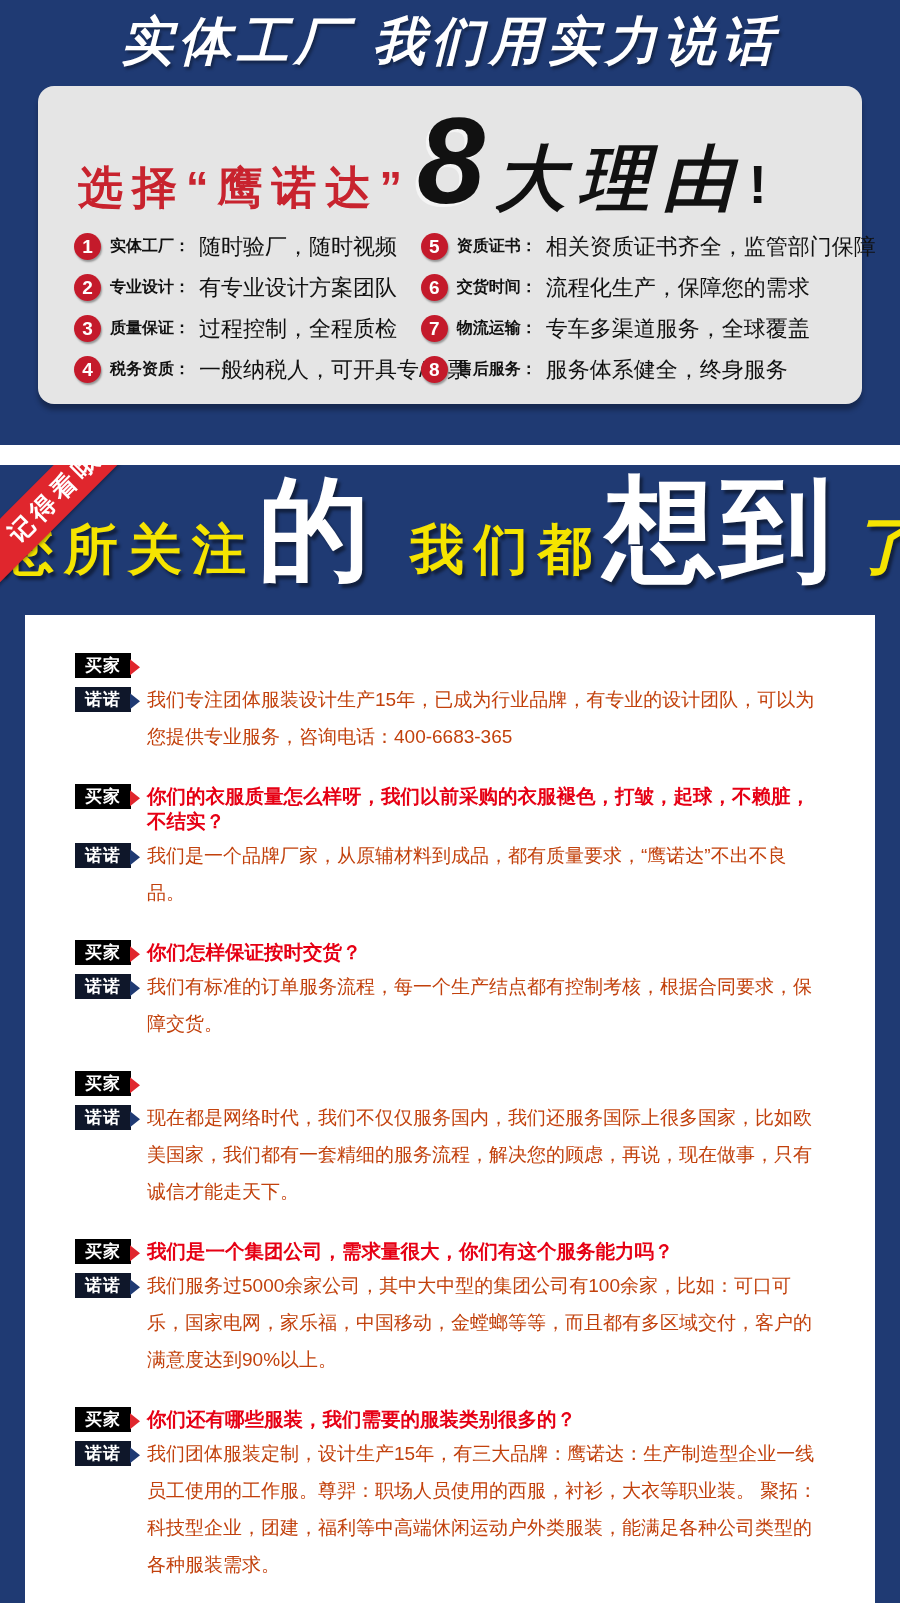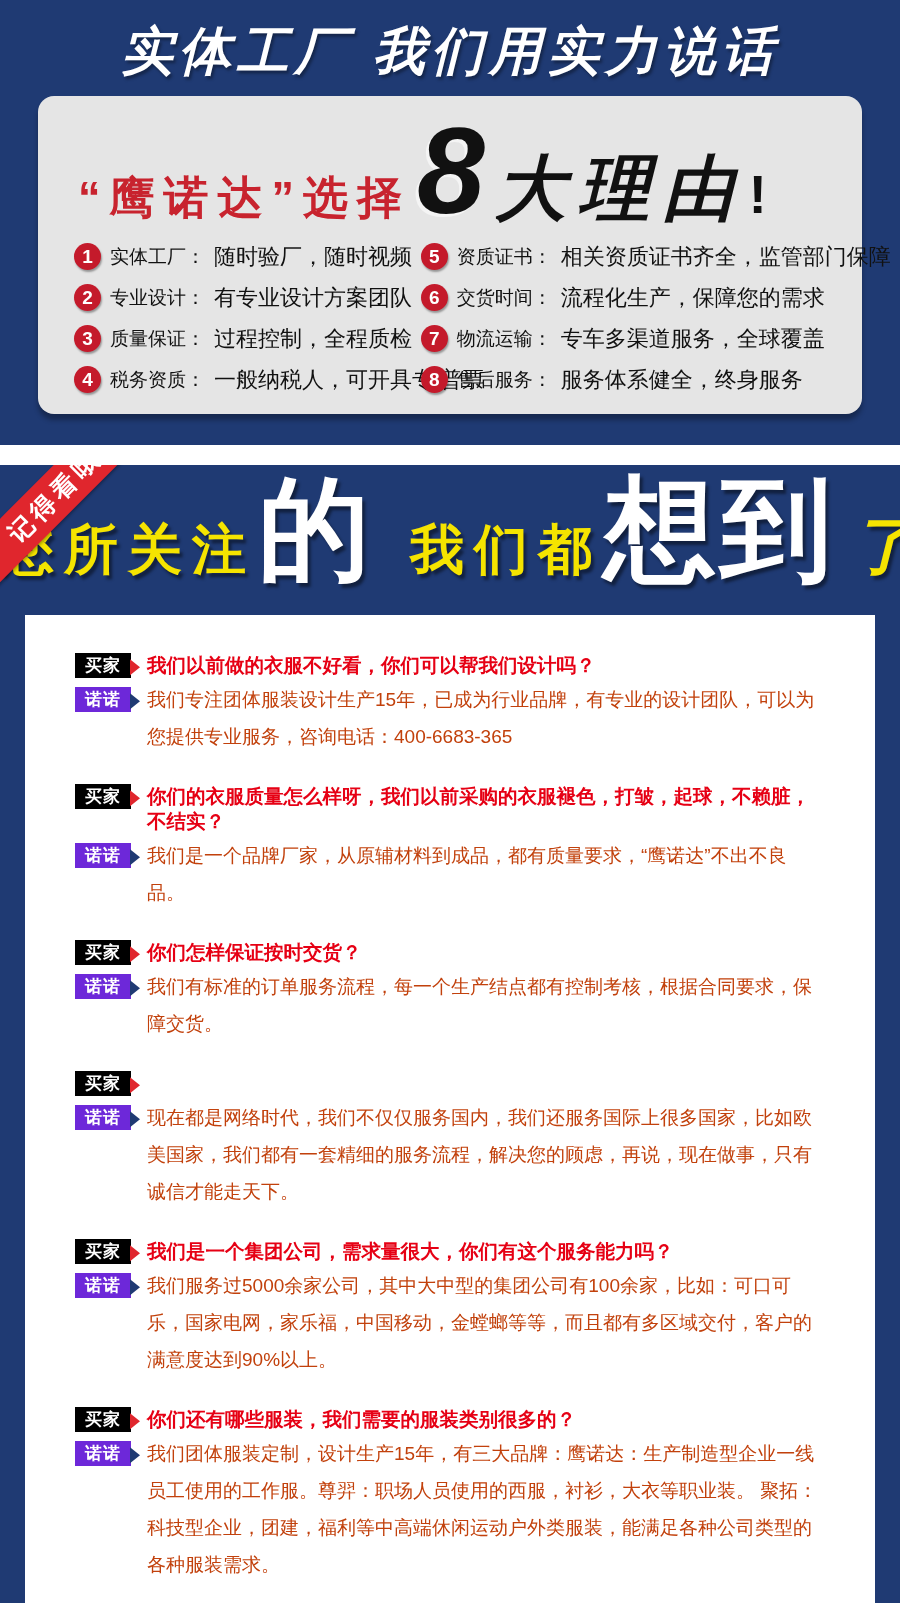--- a/index.html
+++ b/index.html
@@ -4,21 +4,21 @@
 <style>
   * { margin:0; padding:0; box-sizing:border-box; }
   html,body { width:900px; }
   body {
     font-family:"Liberation Sans","DejaVu Sans",sans-serif;
     width:900px; height:1603px; background:#ffffff; overflow:hidden;
   }
   .page { width:900px; height:1603px; position:relative; }
 
   
-  .top-section { background:#1f3a73; height:445px; padding-top:18px; }
+  .top-section { background:#1f3a73; height:445px; padding-top:8px; }
   .top-banner {
     color:#ffffff; font-size:52px; font-weight:bold; font-style:italic;
     text-align:center; letter-spacing:6px; line-height:66px;
     text-shadow:2px 3px 3px rgba(0,0,0,0.35);
   }
   .reasons-card {
     margin:12px 38px 0 38px; height:318px; background:#e5e5e5;
     border-radius:16px; padding:14px 34px 20px 36px;
     box-shadow:0 6px 5px rgba(0,0,0,0.3);
   }
@@ -36,21 +36,21 @@
     grid-template-rows:repeat(4,1fr); grid-template-columns:46% 54%;
     height:164px;
   }
   .reason-item { display:flex; align-items:center; gap:9px; white-space:nowrap; }
   .num-badge {
     flex:0 0 auto; width:27px; height:27px; border-radius:50%;
     background:#c41a2b; color:#fff; font-size:19px; font-weight:bold;
     display:flex; align-items:center; justify-content:center;
     box-shadow:1px 2px 2px rgba(0,0,0,0.35);
   }
-  .r-label { font-size:19px; font-weight:normal; color:#111;text-align:right; }
+  .r-label { font-size:16px; font-weight:bold; color:#111;text-align:right; }
   .r-text  { font-size:22px; color:#111; }
 
   
   .white-divider { height:20px; background:#ffffff; }
 
   
   .mid-section { background:#1f3a73; height:1138px; position:relative; overflow:hidden; }
   .ribbon {
     position:absolute; left:-60px; top:8px; width:230px; height:45px;
     background:#e0262d; transform:rotate(-45deg);
@@ -76,37 +76,37 @@
     position:relative; flex:0 0 auto; width:56px; height:25px;
     color:#fff; font-size:17px; font-weight:bold; letter-spacing:1px;
     display:flex; align-items:center; justify-content:center;
   }
   .tag::after {
     content:""; position:absolute; right:-9px; top:50%; transform:translateY(-42%);
     border-top:8px solid transparent; border-bottom:8px solid transparent;
   }
   .tag-buyer { background:#000000; }
   .tag-buyer::after { border-left:10px solid #e0262d; }
-  .tag-seller { background:#6d28d9; }
+  .tag-seller { background:#0f172a; }
   .tag-seller::after { border-left:10px solid #1f3a73; }
   .q-text { color:#e60014; font-size:19.5px; font-weight:bold; line-height:25px; }
   .a-text { color:#c2410c; font-size:19px; line-height:37px; margin-top:-6px; }
 </style>
 </head>
 <body>
 
 <div class="page">
 
   <section class="top-section">
     <h1 class="top-banner">实体工厂 我们用实力说话</h1>
 
     <div class="reasons-card">
       <div class="reasons-title">
+        <span class="rt-red">选择</span>
         <span class="rt-red">“鹰诺达”</span>
-        <span class="rt-red">选择</span>
         <span class="rt-num">8</span>
         <span class="rt-big">大理由</span>
         <span class="rt-bang">!</span>
       </div>
 
       <ul class="reasons-grid">
         <li class="reason-item">
           <span class="num-badge">1</span>
           <span class="r-label">实体工厂：</span>
           <span class="r-text">随时验厂，随时视频</span>
@@ -157,21 +157,20 @@
 
     <div class="headline">
       <span class="hl-yellow">您所关注</span><span class="hl-white-big">的</span><span class="hl-yellow hl-gap">我们都</span><span class="hl-white-big">想到</span><span class="hl-yellow-end">了</span>
     </div>
 
     <div class="qa-card">
 
       <div class="qa-block">
         <div class="qa-row">
           <span class="tag tag-buyer">买家</span>
-          <p class="q-text">我们以前做的衣服不好看，你们可以帮我们设计吗？</p>
         </div>
         <div class="qa-row">
           <span class="tag tag-seller">诺诺</span>
           <p class="a-text">我们专注团体服装设计生产15年，已成为行业品牌，有专业的设计团队，可以为您提供专业服务，咨询电话：400-6683-365</p>
         </div>
       </div>
 
       <div class="qa-block">
         <div class="qa-row">
           <span class="tag tag-buyer">买家</span>

